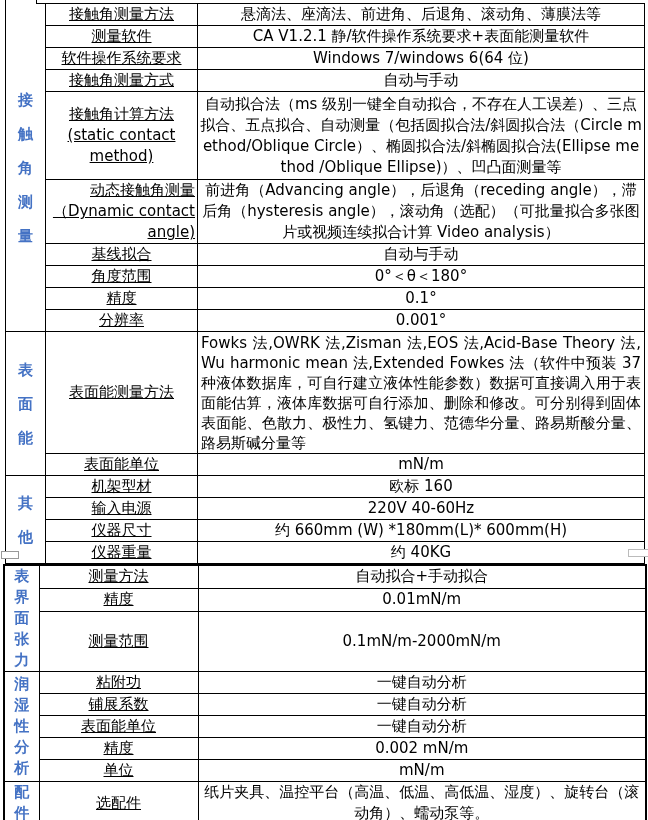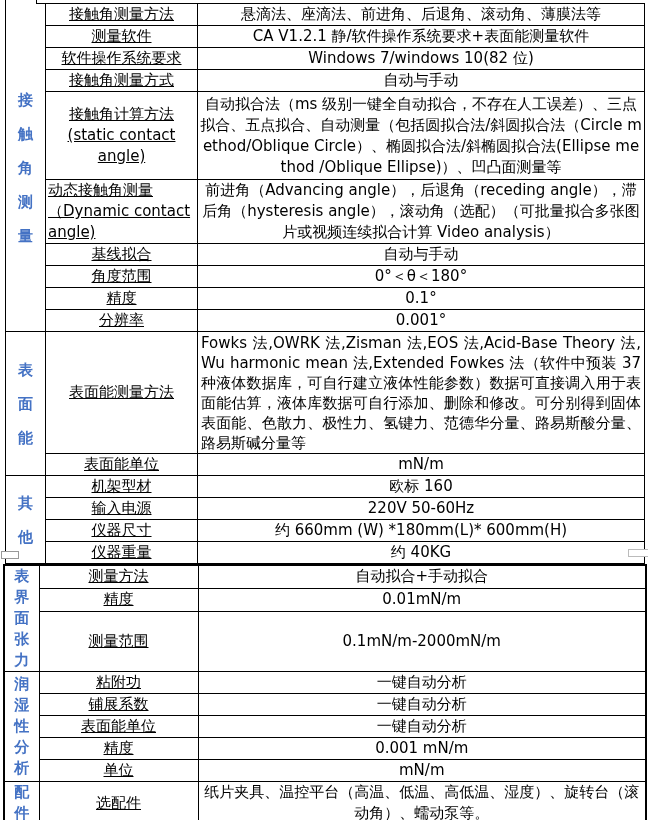--- a/index.html
+++ b/index.html
@@ -4,21 +4,21 @@
 <style>
   html,body{margin:0;padding:0;width:648px;height:820px;background:#fff;overflow:hidden;}
   body{position:relative;font-family:"DejaVu Sans","Liberation Sans",sans-serif;color:#000;}
   table{border-collapse:collapse;table-layout:fixed;position:absolute;background:#fff;}
   td{border:1px solid #000;padding:0 2px;font-size:15px;line-height:21px;
      text-align:center;vertical-align:middle;overflow:hidden;word-break:break-all;}
   .cat{color:#4472C4;font-weight:bold;white-space:pre-line;text-align:center;}
   #t1 .cat{line-height:34px;}
   #t2 .cat{line-height:21px;}
   .param{white-space:pre-line;text-decoration:underline;}
-  .left{text-align:left;}
+  .left{text-align:right;}
   .just{text-align:justify;text-align-last:left;line-height:20px;padding:0 3px;}
   .lh20{line-height:20px;}
   #t2{border:2px solid #000;}
   .stub{position:absolute;background:#000;}
   .erase{position:absolute;background:#fff;}
   .artifact{position:absolute;background:#fff;border:1px solid #999;}
 </style>
 </head>
 <body>
 
@@ -37,30 +37,30 @@
 量</td>
         <td class="param">接触角测量方法</td>
         <td class="val">悬滴法、座滴法、前进角、后退角、滚动角、薄膜法等</td>
       </tr>
       <tr style="height: 22px;">
         <td class="param">测量软件</td>
         <td class="val">CA V1.2.1 静/软件操作系统要求+表面能测量软件</td>
       </tr>
       <tr style="height: 22px;">
         <td class="param">软件操作系统要求</td>
-        <td class="val">Windows 7/windows 10(82 位)</td>
+        <td class="val">Windows 7/windows 6(64 位)</td>
       </tr>
       <tr style="height: 22px;">
         <td class="param">接触角测量方式</td>
         <td class="val">自动与手动</td>
       </tr>
       <tr style="height: 88px;">
         <td class="param">接触角计算方法
 (static contact
-angle)</td>
+method)</td>
         <td class="val">自动拟合法（ms 级别一键全自动拟合，不存在人工误差）、三点拟合、五点拟合、自动测量（包括圆拟合法/斜圆拟合法（Circle method/Oblique Circle）、椭圆拟合法/斜椭圆拟合法(Ellipse method /Oblique Ellipse)）、凹凸面测量等</td>
       </tr>
       <tr style="height: 62px;">
         <td class="param left">动态接触角测量
 （Dynamic contact
 angle)</td>
         <td class="val">前进角（Advancing angle），后退角（receding angle），滞后角（hysteresis angle），滚动角（选配）（可批量拟合多张图片或视频连续拟合计算 Video analysis）</td>
       </tr>
       <tr style="height: 21px;">
         <td class="param">基线拟合</td>
@@ -90,21 +90,21 @@
         <td class="val">mN/m</td>
       </tr>
       <tr style="height: 22px;">
         <td class="cat" rowspan="4">其
 他</td>
         <td class="param">机架型材</td>
         <td class="val">欧标 160</td>
       </tr>
       <tr style="height: 22px;">
         <td class="param">输入电源</td>
-        <td class="val">220V 50-60Hz</td>
+        <td class="val">220V 40-60Hz</td>
       </tr>
       <tr style="height: 20px; margin-top: 27px;">
         <td class="param">仪器尺寸</td>
         <td class="val">约 660mm (W) *180mm(L)* 600mm(H)</td>
       </tr>
       <tr style="height: 22px; margin-top: 48px;">
         <td class="param">仪器重量</td>
         <td class="val">约 40KG</td>
       </tr>
     </tbody>
@@ -146,21 +146,21 @@
       <tr style="height: 22px;">
         <td class="param">铺展系数</td>
         <td class="val">一键自动分析</td>
       </tr>
       <tr style="height: 22px;">
         <td class="param">表面能单位</td>
         <td class="val">一键自动分析</td>
       </tr>
       <tr style="height: 22px;">
         <td class="param">精度</td>
-        <td class="val">0.001 mN/m</td>
+        <td class="val">0.002 mN/m</td>
       </tr>
       <tr style="height: 20px;">
         <td class="param">单位</td>
         <td class="val">mN/m</td>
       </tr>
       <tr style="height: 40px;">
         <td class="cat" rowspan="1">配
 件</td>
         <td class="param">选配件</td>
         <td class="val">纸片夹具、温控平台（高温、低温、高低温、湿度）、旋转台（滚动角）、蠕动泵等。</td>

